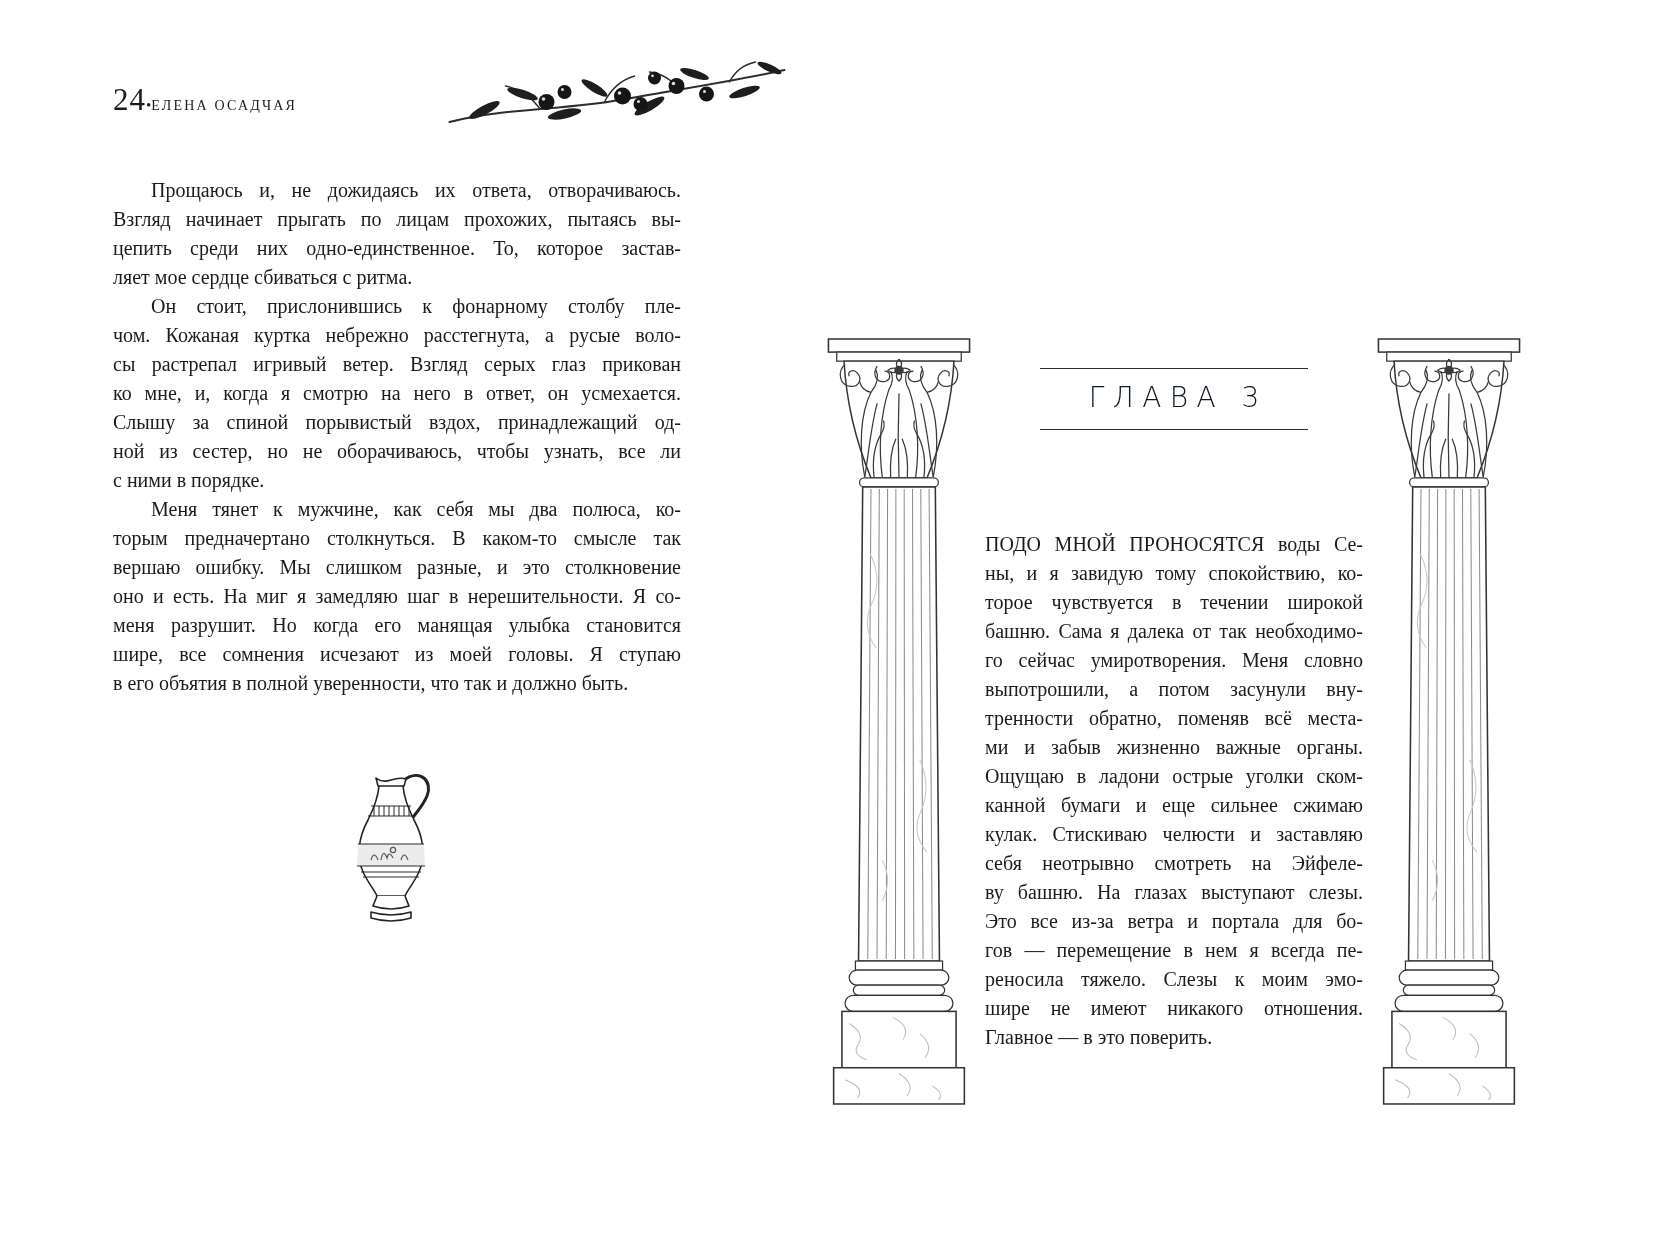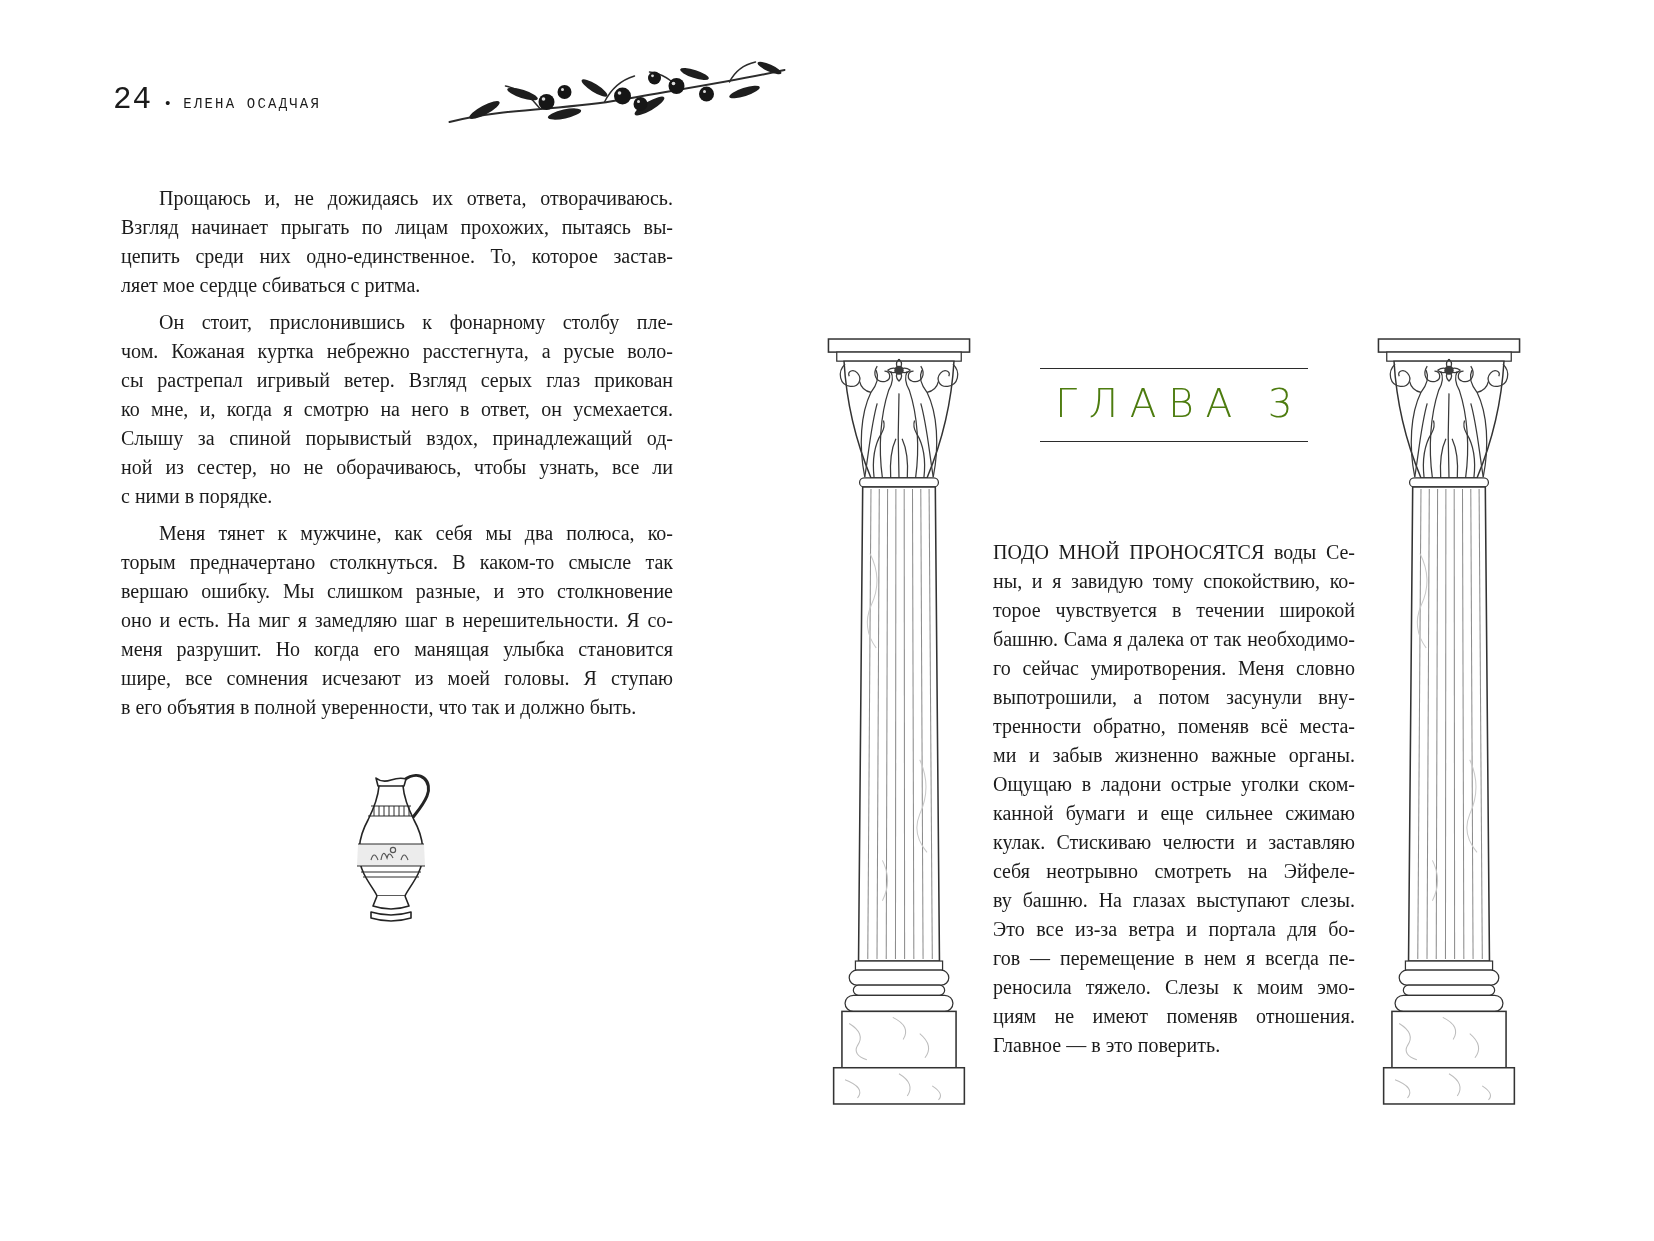--- a/index.html
+++ b/index.html
@@ -4,48 +4,48 @@
 <style>
   html,body{margin:0;padding:0;}
   body{
     width:1654px;height:1241px;background:#ffffff;
     font-family:"Liberation Serif", serif;color:#1b1b1b;
     position:relative;overflow:hidden;
   }
   .spread{position:absolute;left:0;top:0;width:1654px;height:1241px;}
 
   
-  .page-header{position:absolute;left:113px;top:82px;display:flex;align-items:baseline;gap:11px;white-space:nowrap;font-family:Liberation Mono, monospace;}
+  .page-header{position:absolute;left:113px;top:82px;display:flex;align-items:baseline;white-space:nowrap;}
   .page-num{font-size:31px;letter-spacing:1px;}
   .dot{font-size:15px;}
   .author{font-size:14px;letter-spacing:2.2px;}
 
   
   .olive{position:absolute;left:443px;top:48px;width:348px;height:95px;}
   .jug{position:absolute;left:341px;top:763px;width:100px;height:162px;}
   .column{position:absolute;top:337px;width:166px;height:770px;}
   .col-l{left:816px;}
   .col-r{left:1366px;}
 
   
   .text{position:absolute;font-size:20px;line-height:29px;}
   .left-text{left:113px;top:176px;width:568px;}
   .right-text{left:985px;top:530px;width:378px;}
-  .para{margin:8px;padding:0;}
+  .para{margin:0;padding:0;}
   .line{display:block;text-align:justify;text-align-last:justify;}
   .line.last{text-align-last:left;}
   .line.first{text-indent:38px;}
   .chapter-open .line.first{text-indent:0;}
 
   
   .chapter-head{position:absolute;left:1040px;top:368px;width:268px;text-align:center;}
   .rule{border-top:1.6px solid #2b2b2b;height:0;}
   .chapter-title{
     font-family:"DejaVu Sans", sans-serif;font-weight:200;
-    font-size:39px;letter-spacing:0.30em;padding:12px 0 15px 0.30em;color:#4d7c0f;
+    font-size:28px;letter-spacing:0.30em;padding:12px 0 15px 0.30em;color:#0f172a;
   }
 </style>
 </head>
 <body>
 
 <svg width="0" height="0" style="position:absolute" aria-hidden="true">
   <defs>
     <g id="column-def">
       <rect x="12" y="2" width="136" height="13" fill="#fff" stroke="#333" stroke-width="1.5"></rect>
       <rect x="20" y="15" width="120" height="9" fill="#fff" stroke="#333" stroke-width="1.2"></rect>
@@ -227,18 +227,18 @@
         <span class="line">тренности обратно, поменяв всё места-</span>
         <span class="line">ми и забыв жизненно важные органы.</span>
         <span class="line">Ощущаю в ладони острые уголки ском-</span>
         <span class="line">канной бумаги и еще сильнее сжимаю</span>
         <span class="line">кулак. Стискиваю челюсти и заставляю</span>
         <span class="line">себя неотрывно смотреть на Эйфеле-</span>
         <span class="line">ву башню. На глазах выступают слезы.</span>
         <span class="line">Это все из-за ветра и портала для бо-</span>
         <span class="line">гов — перемещение в нем я всегда пе-</span>
         <span class="line">реносила тяжело. Слезы к моим эмо-</span>
-        <span class="line">циям не имеют поменяв отношения.</span>
+        <span class="line">шире не имеют никакого отношения.</span>
         <span class="line last">Главное — в это поверить.</span>
       </p>
     </div>
 
 </div>
 
 </body></html>

